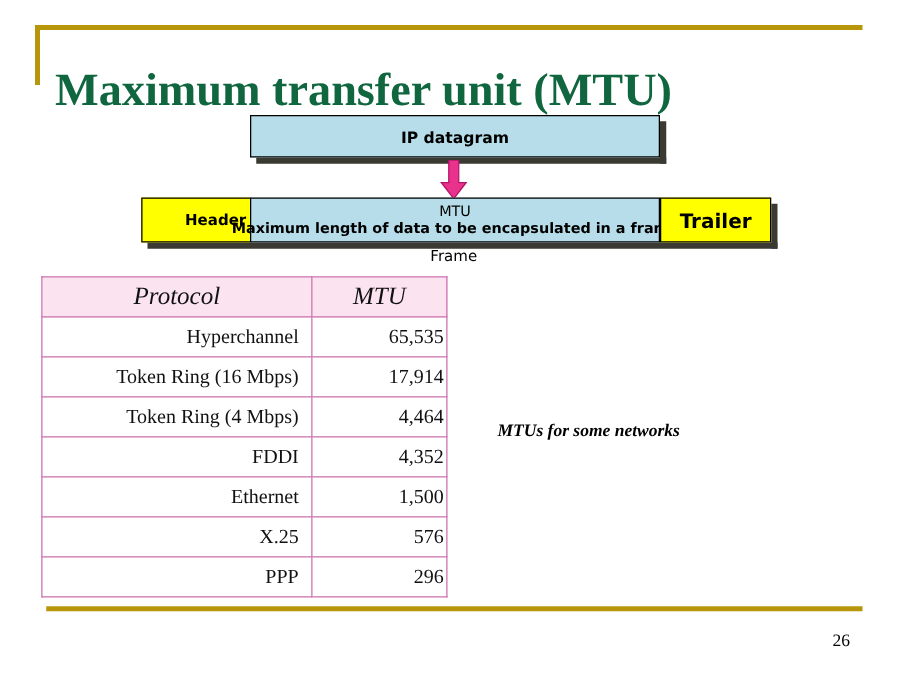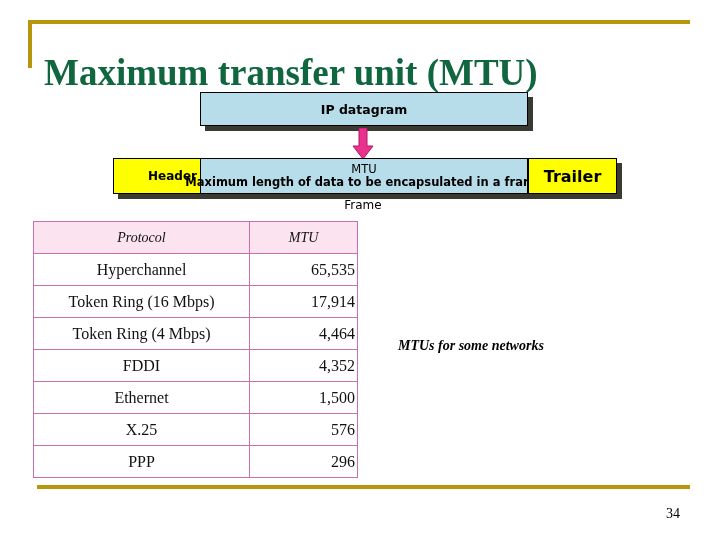--- a/index.html
+++ b/index.html
@@ -173,24 +173,24 @@
     height: 31px;
     padding: 0 10px;
     color: #111111;
     font-size: 16px;
     font-weight: normal;
   }
   #mtu-table thead th {
     background: #fbe4ef;
     text-align: center;
     font-style: italic;
-    font-size: 14px;
+    font-size: 20px;
   }
   #mtu-table tbody td.col-protocol {
-    text-align: center;
+    text-align: right;
   }
   #mtu-table tbody td.col-mtu {
     text-align: right;
     padding-right: 2px;
   }
   .col-w-protocol { width: 216px; }
   .col-w-mtu { width: 108px; }
 
   
   #table-caption {
@@ -302,13 +302,13 @@
     <tr>
       <td class="col-protocol">PPP</td>
       <td class="col-mtu">296</td>
     </tr>
   </tbody>
 </table>
 
 <div id="table-caption">MTUs for some networks</div>
 
 <div id="footer-rule"></div>
-<div id="page-number">34</div>
+<div id="page-number">26</div>
 
 </body></html>

